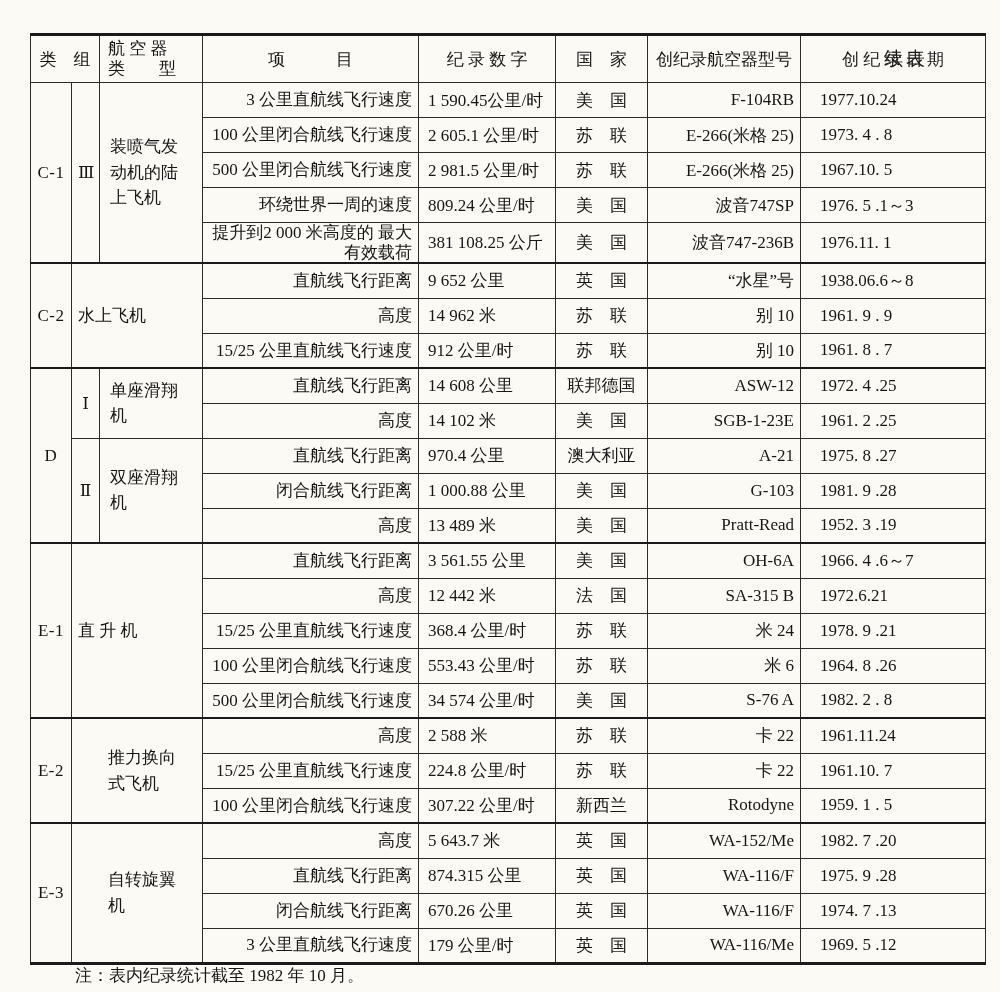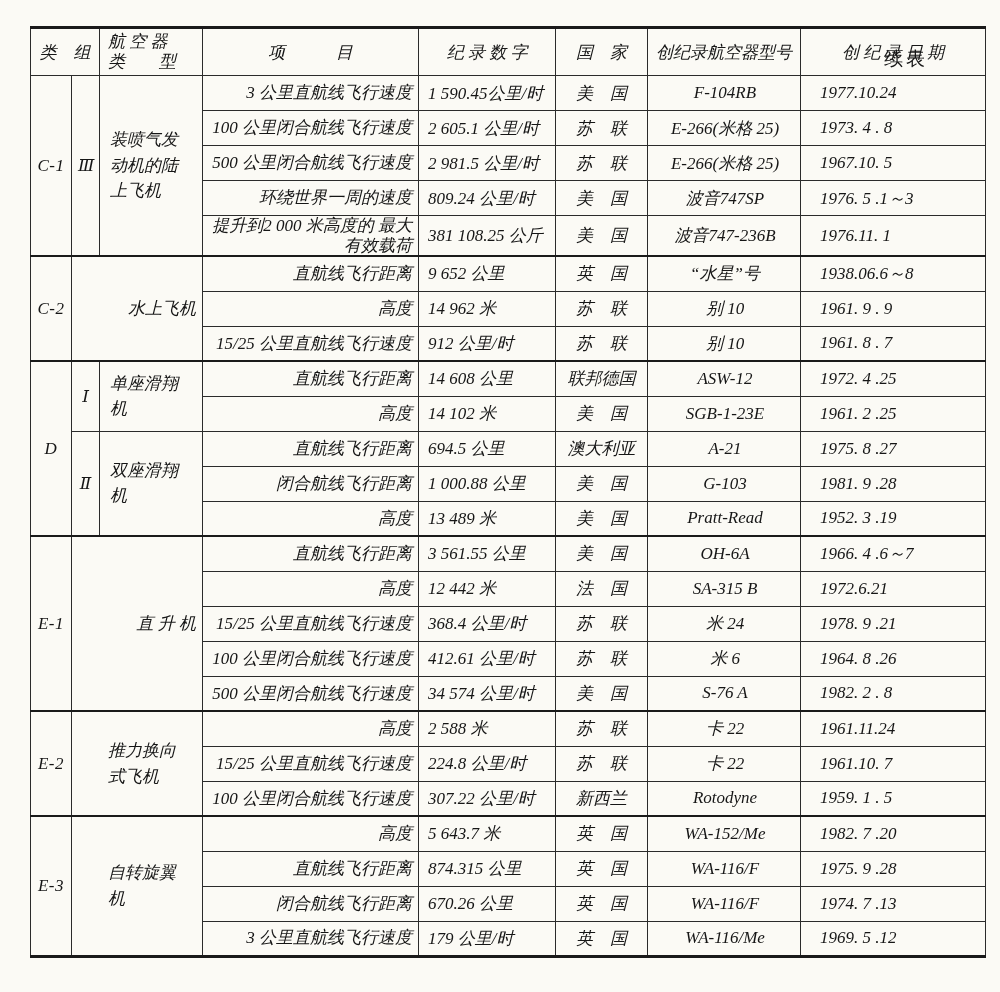--- a/index.html
+++ b/index.html
@@ -7,53 +7,52 @@
     width:1000px; height:992px;
     background:#fbfaf5;
     font-family:"Liberation Serif","DejaVu Serif",serif;
     color:#161616;
   }
   .page { position:relative; width:1000px; height:992px; overflow:hidden; }
 
   .continued { position:absolute; top:6px; right:72px; font-size:19px; letter-spacing:3px;margin-top:40px; }
 
   table.records {
-    position:absolute; top:26px; left:30px;
+    position:absolute; top:33px; left:30px;
     width:955px;
     border-collapse:collapse; table-layout:fixed;
     border-top:3px solid #1a1a1a;
     border-bottom:3px solid #1a1a1a;
     border-left:1.5px solid #1a1a1a;
     border-right:1.5px solid #1a1a1a;
-    font-style:italic;
   }
   th,td {
     border:1px solid #2b2b2b;
     font-weight:normal;
     font-size:17px;
     padding:0 6px;
     overflow:hidden;
   }
   thead tr { height:48px; }
   tbody tr { height:35px; }
   tbody tr.tall { height:40px; }
   tr.section-start td { border-top:2px solid #1a1a1a; }
 
   th { text-align:center; }
   th.h-type { text-align:left; padding-left:8px; white-space:pre-line; line-height:1.15; }
 
   td.c-class  { text-align:center; letter-spacing:0.5px; }
   td.c-group  { text-align:center; }
   td.c-type   { text-align:left; padding-left:10px; white-space:pre-line; line-height:1.5; }
-  td.c-type-one { text-align:right; }
+  td.c-type-one { text-align:left; }
   td.c-type-merged { text-align:left; padding-left:36px; white-space:pre-line; line-height:1.5; }
   td.c-item   { text-align:right; padding-left:7px; white-space:pre-line; line-height:1.15; }
   td.c-figure { text-align:left; padding-left:9px;border-radius:7px; }
   td.c-country{ text-align:center; }
-  td.c-model  { text-align:center; padding-left:8px; }
+  td.c-model  { text-align:right; padding-left:8px; }
   td.c-date   { text-align:left; padding-left:19px; }
 
   .footnote { position:absolute; top:964px; left:75px; font-size:17px; }
 </style>
 </head>
 <body>
 
 <div class="page">
 
   <div class="continued">续表</div>
@@ -165,21 +164,21 @@
         <td class="c-figure">14 102 米</td>
         <td class="c-country">美　国</td>
         <td class="c-model">SGB-1-23E</td>
         <td class="c-date">1961. 2 .25</td>
       </tr>
       <tr>
         <td class="c-group" rowspan="3">Ⅱ</td>
         <td class="c-type" rowspan="3">双座滑翔
 机</td>
         <td class="c-item">直航线飞行距离</td>
-        <td class="c-figure">694.5 公里</td>
+        <td class="c-figure">970.4 公里</td>
         <td class="c-country">澳大利亚</td>
         <td class="c-model">A-21</td>
         <td class="c-date">1975. 8 .27</td>
       </tr>
       <tr>
         <td class="c-item">闭合航线飞行距离</td>
         <td class="c-figure">1 000.88 公里</td>
         <td class="c-country">美　国</td>
         <td class="c-model">G-103</td>
         <td class="c-date">1981. 9 .28</td>
@@ -210,21 +209,21 @@
       </tr>
       <tr>
         <td class="c-item">15/25 公里直航线飞行速度</td>
         <td class="c-figure">368.4 公里/时</td>
         <td class="c-country">苏　联</td>
         <td class="c-model">米 24</td>
         <td class="c-date">1978. 9 .21</td>
       </tr>
       <tr>
         <td class="c-item">100 公里闭合航线飞行速度</td>
-        <td class="c-figure">412.61 公里/时</td>
+        <td class="c-figure">553.43 公里/时</td>
         <td class="c-country">苏　联</td>
         <td class="c-model">米 6</td>
         <td class="c-date">1964. 8 .26</td>
       </tr>
       <tr>
         <td class="c-item">500 公里闭合航线飞行速度</td>
         <td class="c-figure">34 574 公里/时</td>
         <td class="c-country">美　国</td>
         <td class="c-model">S-76 A</td>
         <td class="c-date">1982. 2 . 8</td>
@@ -282,14 +281,15 @@
       <tr>
         <td class="c-item">3 公里直航线飞行速度</td>
         <td class="c-figure">179 公里/时</td>
         <td class="c-country">英　国</td>
         <td class="c-model">WA-116/Me</td>
         <td class="c-date">1969. 5 .12</td>
       </tr>
     </tbody>
   </table>
 
+  <div class="footnote">注：表内纪录统计截至 1982 年 10 月。</div>
 
 </div>
 
 </body></html>

